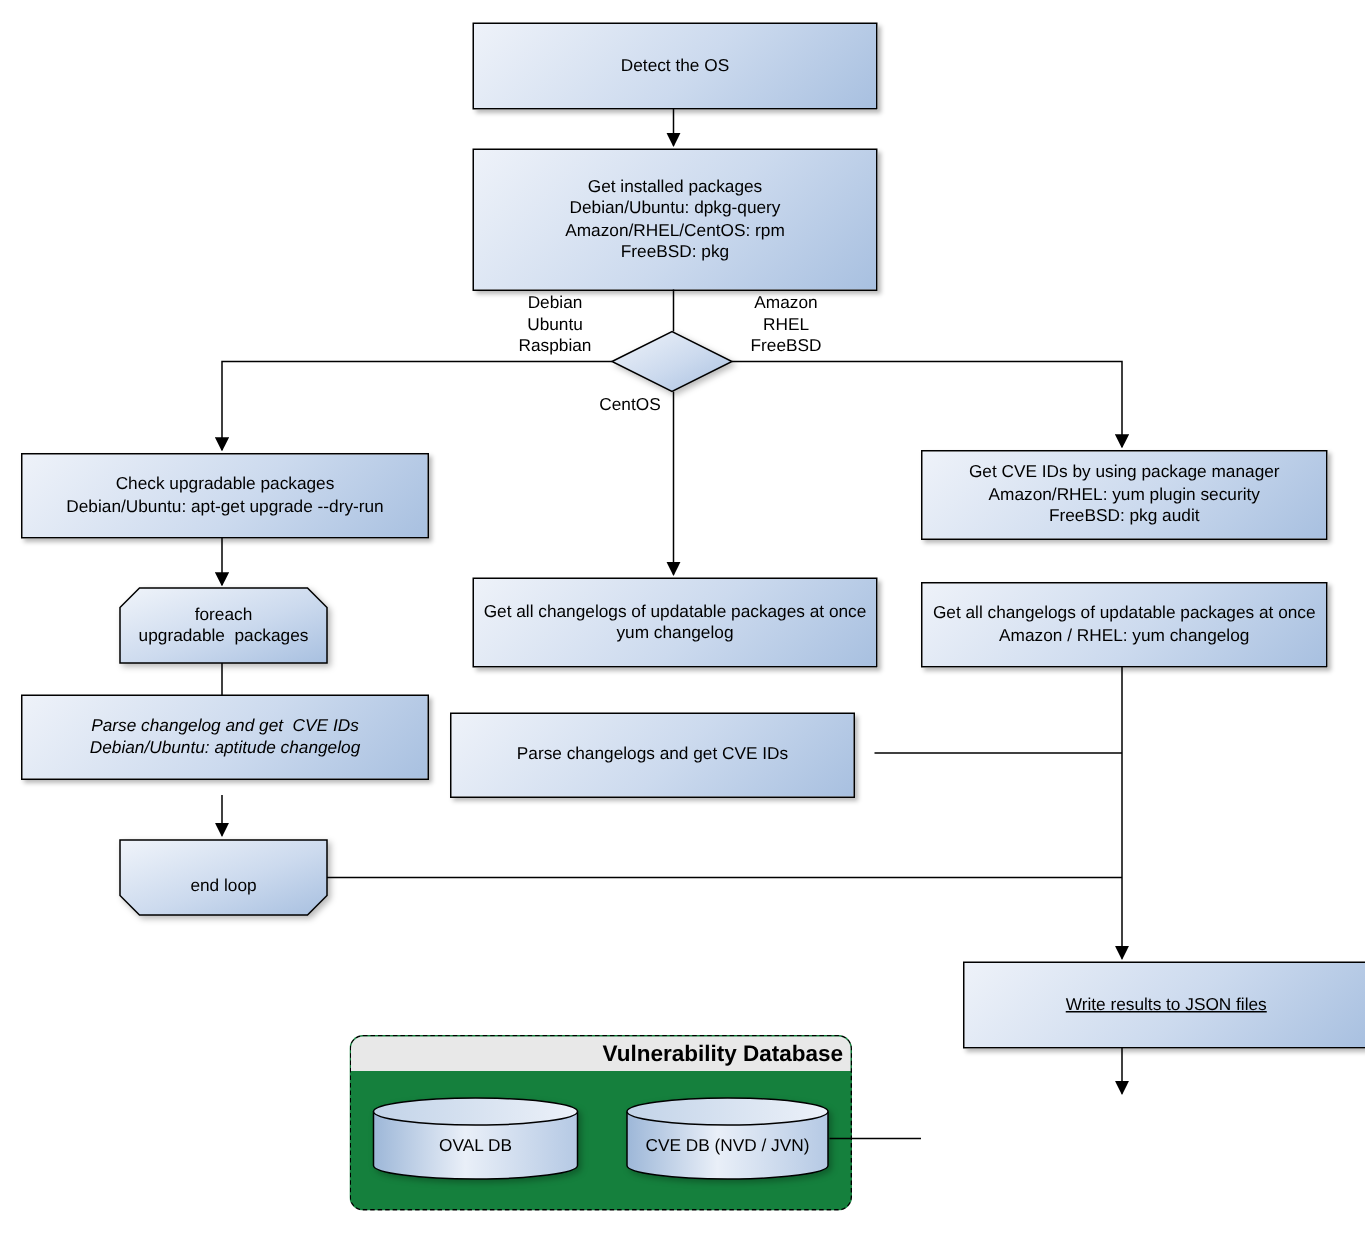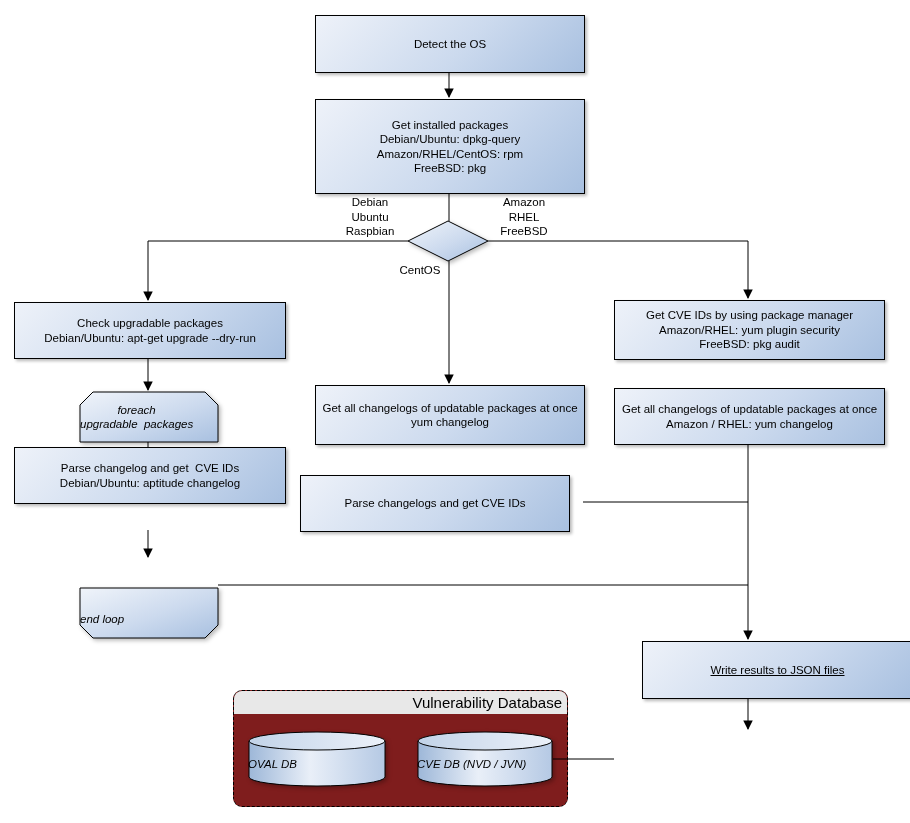--- a/index.html
+++ b/index.html
@@ -11,35 +11,35 @@
   #connectors polyline,#connectors line{stroke:#000;stroke-width:1;fill:none;}
 
   
   .node{position:absolute;z-index:3;display:flex;align-items:center;justify-content:center;
         border:1px solid #000;
         background:linear-gradient(135deg,#eef2f9 0%,#ccdaee 55%,#a8c0e0 100%);
         box-shadow:2px 2px 3px rgba(0,0,0,0.28);}
   .node-label{white-space:pre;text-align:center;font-size:11.5px;line-height:14.5px;}
 
   
-  .shape{position:absolute;z-index:3;display:flex;align-items:center;justify-content:flex-start;font-style:italic;}
+  .shape{position:absolute;z-index:3;display:flex;align-items:center;justify-content:center;}
   .shape > svg{position:absolute;left:0;top:0;overflow:visible;
                filter:drop-shadow(2px 2px 2px rgba(0,0,0,0.28));}
   .shape .node-label{position:relative;z-index:1;}
   .shape-fill{fill:url(#nodeGrad);stroke:#000;stroke-width:1;}
 
   .cyl-label{position:relative;z-index:1;padding-top:10px;}
 
   
   .edge-label{position:absolute;z-index:4;white-space:pre;text-align:center;
               font-size:11.5px;line-height:14.5px;}
 
   
   .group{position:absolute;z-index:1;border:1.5px dashed #000;border-radius:9px;
-         background:#7f1d1d;box-sizing:border-box;}
+         background:#15803d;box-sizing:border-box;font-weight:bold;}
   .group-header{height:23px;background:#e8e8e8;border-radius:8px 8px 0 0;
                 display:flex;align-items:center;justify-content:flex-end;
                 padding-right:5px;font-size:15px;}
 </style>
 </head>
 <body>
 
 <div id="page">
 
   <svg id="connectors" width="910" height="823">
@@ -108,26 +108,26 @@
   </div>
 
   <div class="shape" style="left:80px;top:392px;width:138px;height:50px;">
     <svg width="138" height="50" viewBox="0 0 138 50">
       <polygon class="shape-fill" points="0,13 13,0 125,0 138,13 138,50 0,50"></polygon>
     </svg>
     <div class="node-label">foreach
 upgradable  packages</div>
   </div>
 
-  <div class="node" style="left:14px;top:447px;width:270px;height:55px;">
+  <div class="node" style="left:14px;top:463px;width:270px;height:55px;font-style:italic;">
     <div class="node-label">Parse changelog and get  CVE IDs
 Debian/Ubuntu: aptitude changelog</div>
   </div>
 
-  <div class="shape" style="left:80px;top:560px;width:138px;height:62px;margin-top:28px;">
+  <div class="shape" style="left:80px;top:560px;width:138px;height:62px;">
     <svg width="138" height="50" viewBox="0 0 138 50">
       <polygon class="shape-fill" points="0,0 138,0 138,37 125,50 13,50 0,37"></polygon>
     </svg>
     <div class="node-label">end loop</div>
   </div>
 
   <div class="node" style="left:315px;top:385px;width:268px;height:58px;">
     <div class="node-label">Get all changelogs of updatable packages at once
 yum changelog</div>
   </div>

